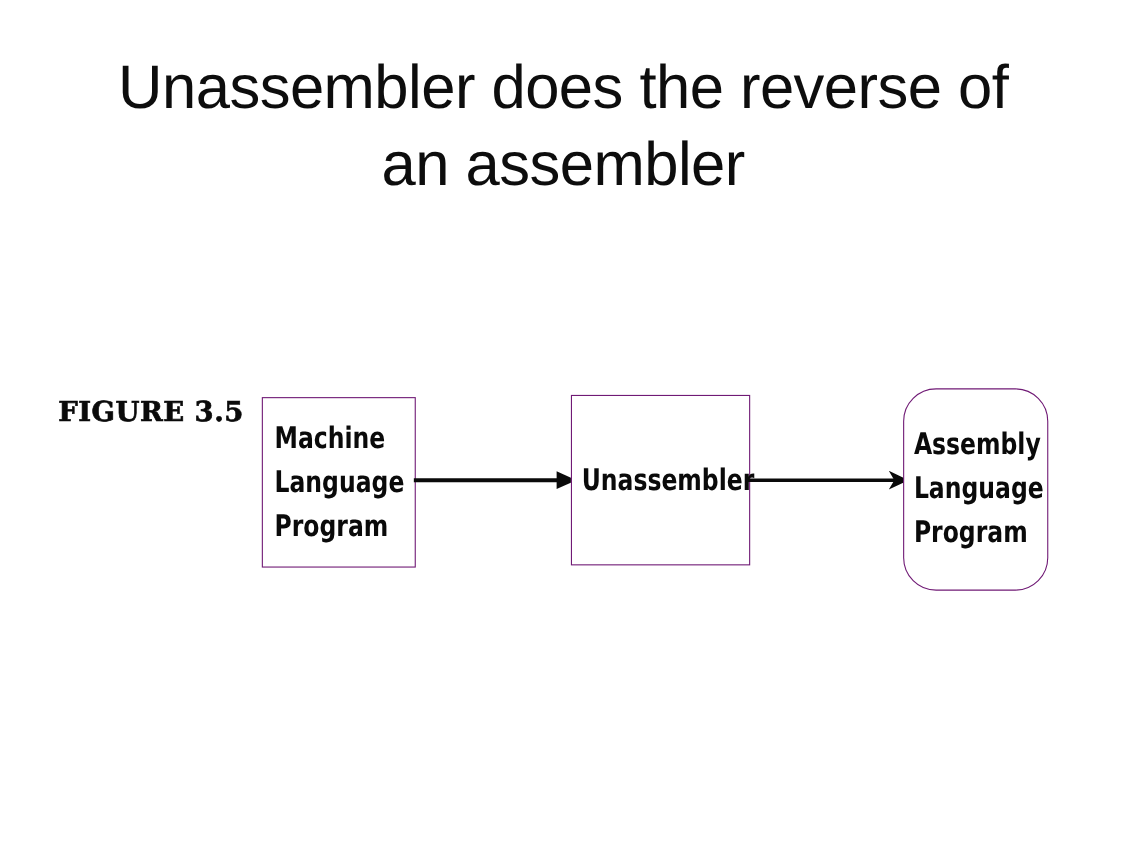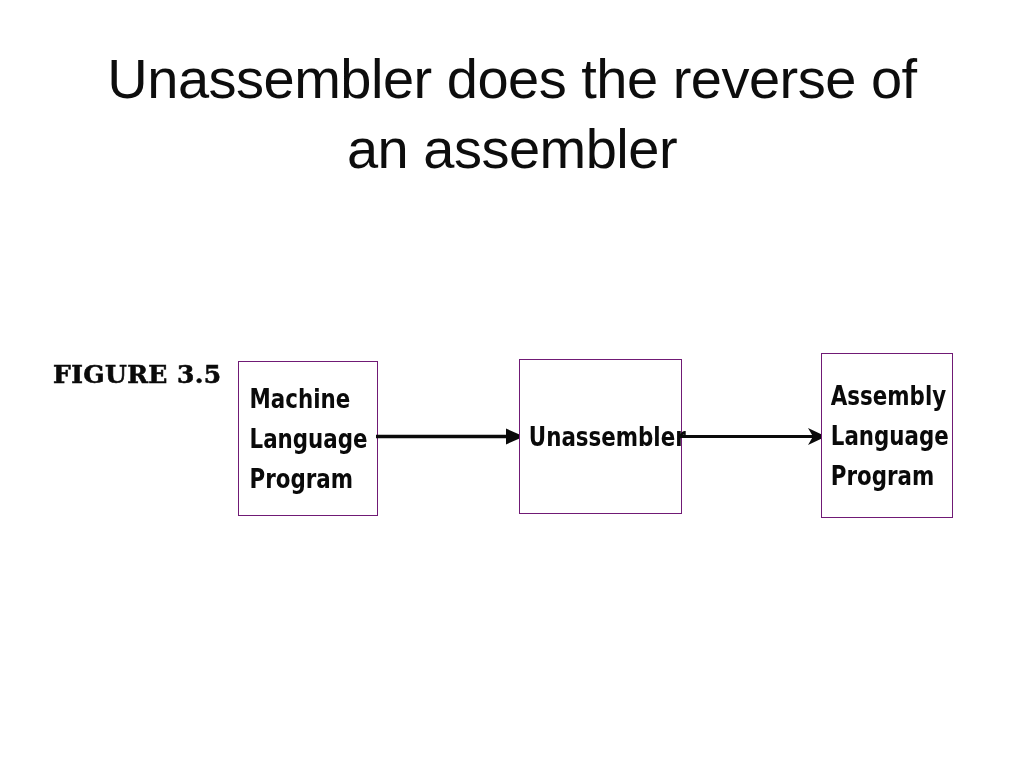--- a/index.html
+++ b/index.html
@@ -85,21 +85,22 @@
   #box-unassembler {
     left: 519px;
     top: 359px;
     width: 163px;
     height: 155px;
   }
   #box-assembly {
     left: 821px;
     top: 353px;
     width: 132px;
-    height: 165px;
+    height: 184px;
+    border-radius: 30px;
   }
   #box-unassembler .node-text {
     padding-left: 10px;
   }
   #box-assembly .node-text {
     padding-left: 10px;
   }
 
   
   .arrow {

